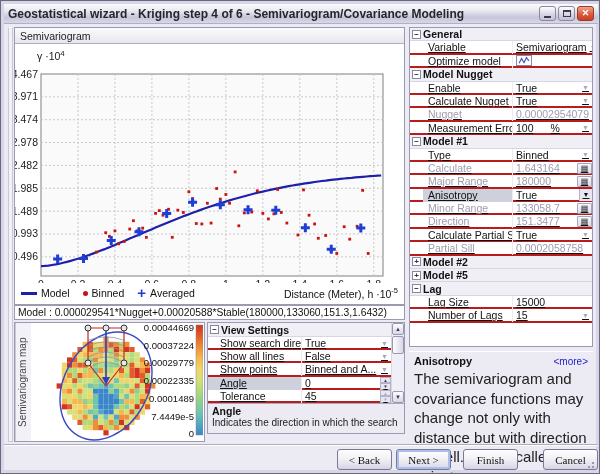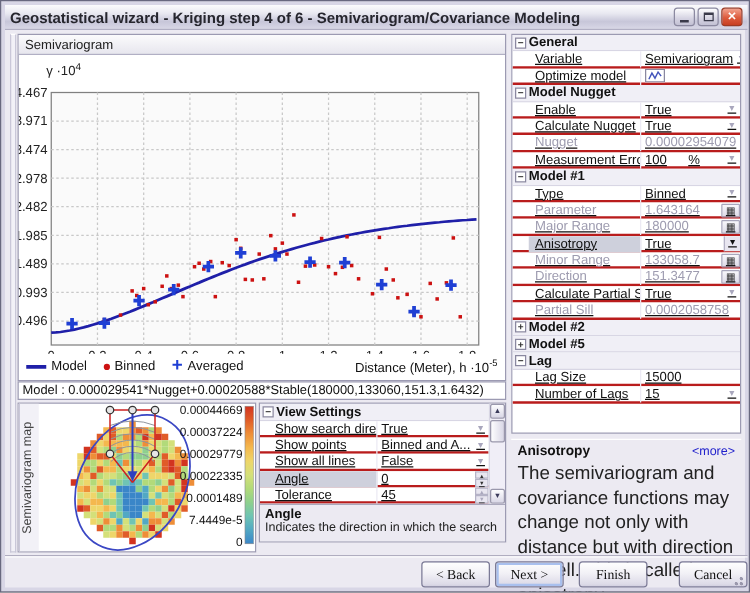--- a/index.html
+++ b/index.html
@@ -557,30 +557,30 @@
           <span>View Settings</span>
         </div>
         <div class="vsrow">
           <span class="rlabel">Show search direction</span>
           <span class="rval">
             <span>True</span>
             <span class="varrow">▼</span>
           </span>
         </div>
         <div class="vsrow">
-          <span class="rlabel">Show points</span>
+          <span class="rlabel">Show all lines</span>
           <span class="rval">
-            <span>Binned and A...</span>
+            <span>False</span>
             <span class="varrow">▼</span>
           </span>
         </div>
         <div class="vsrow">
-          <span class="rlabel">Show all lines</span>
+          <span class="rlabel">Show points</span>
           <span class="rval">
-            <span>False</span>
+            <span>Binned and A...</span>
             <span class="varrow">▼</span>
           </span>
         </div>
         <div class="vsrow sel">
           <span class="rlabel">Angle</span>
           <span class="rval">
             <span>0</span>
             <span class="spin">
               <i>▲</i>
               <i>▼</i>
@@ -677,21 +677,21 @@
       <div class="prow">
         <span class="pind"></span>
         <span class="plabel">Type</span>
         <span class="pval">
           <span>Binned</span>
           <span class="varrow">▼</span>
         </span>
       </div>
       <div class="prow">
         <span class="pind"></span>
-        <span class="plabel dim">Parameter</span>
+        <span class="plabel dim">Calculate</span>
         <span class="pval dim">
           <span>1.643164</span>
           <span class="calcbtn">▦</span>
         </span>
       </div>
       <div class="prow">
         <span class="pind"></span>
         <span class="plabel dim">Major Range</span>
         <span class="pval dim">
           <span>180000</span>

